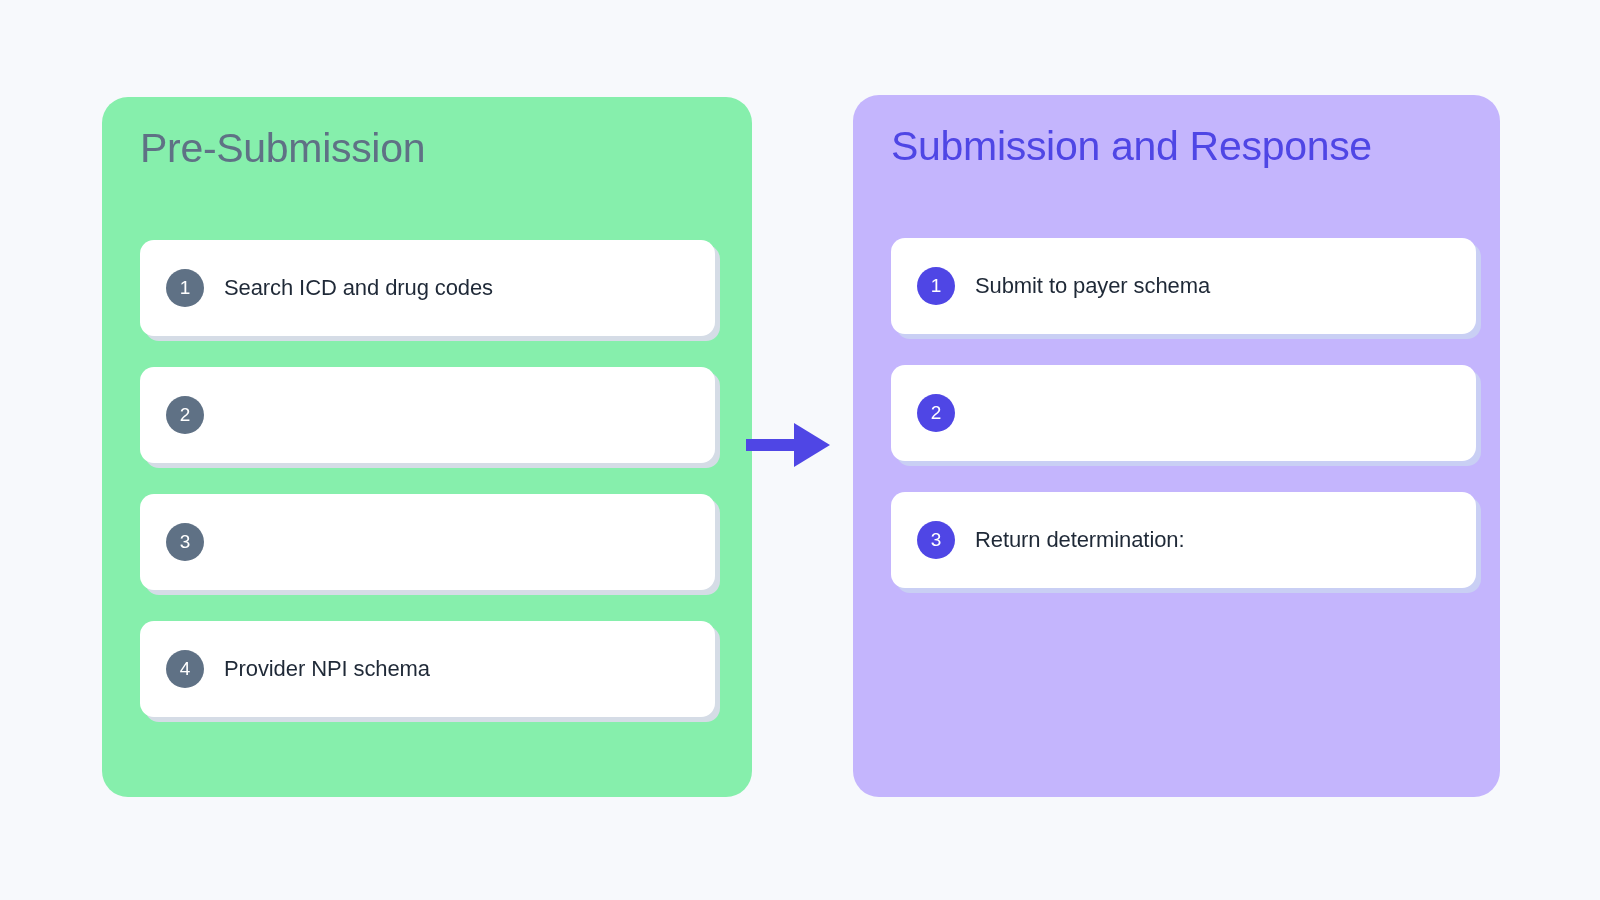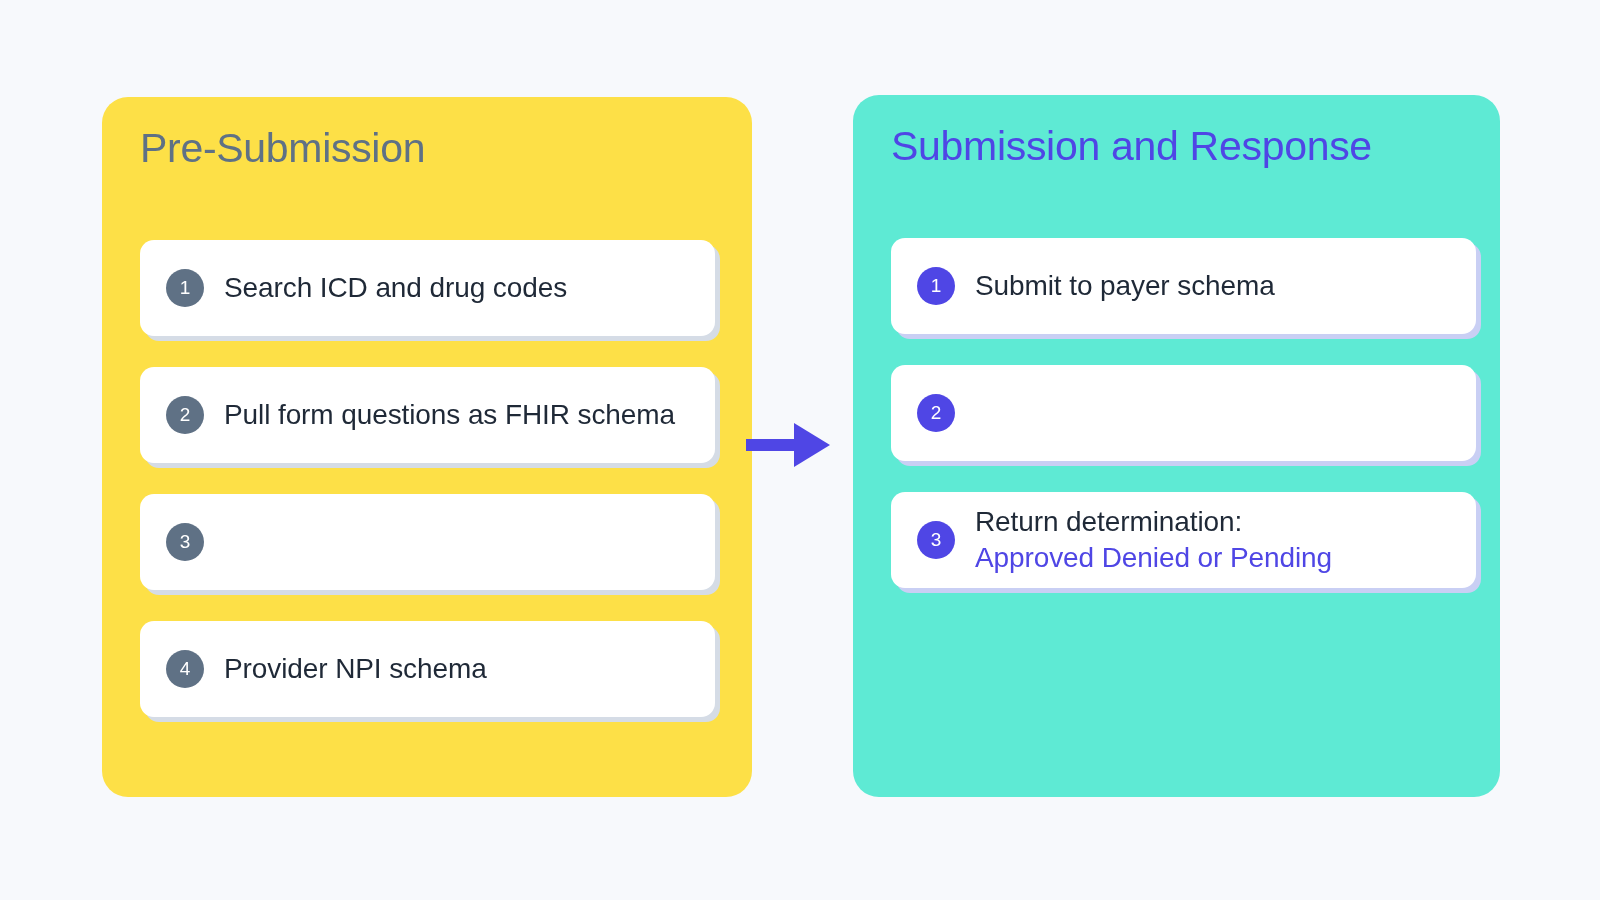--- a/index.html
+++ b/index.html
@@ -28,29 +28,29 @@
   .panel {
     position: absolute;
     border-radius: 26px;
   }
 
   .panel-left {
     left: 102px;
     top: 97px;
     width: 650px;
     height: 700px;
-    background: #fde047;
+    background: #86efac;
   }
 
   .panel-right {
     left: 853px;
     top: 95px;
     width: 647px;
     height: 702px;
-    background: #5eead4;
+    background: #c4b5fd;
   }
 
   .panel-title {
     position: absolute;
     left: 38px;
     top: 28px;
     font-size: 41px;
     font-weight: 400;
     letter-spacing: -0.3px;
     white-space: nowrap;
@@ -100,21 +100,21 @@
     line-height: 38px;
     text-align: center;
     margin-right: 20px;
     font-weight: 400;
   }
 
   .panel-left  .badge { background: #5F7185; }
   .panel-right .badge { background: #4F46E5; }
 
   .card-text {
-    font-size: 28px;
+    font-size: 22px;
     color: #1F2937;
     line-height: 1.3;
     letter-spacing: -0.1px;
     white-space: nowrap;
   }
 
   .card-text .accent {
     display: block;
     color: #4F46E5;
     white-space: nowrap;
@@ -141,21 +141,20 @@
 
     <div class="cards">
 
       <div class="card">
         <span class="badge">1</span>
         <span class="card-text">Search ICD and drug codes</span>
       </div>
 
       <div class="card">
         <span class="badge">2</span>
-        <span class="card-text">Pull form questions as FHIR schema</span>
       </div>
 
       <div class="card">
         <span class="badge">3</span>
       </div>
 
       <div class="card">
         <span class="badge">4</span>
         <span class="card-text">Provider NPI schema</span>
       </div>
@@ -181,20 +180,19 @@
       </div>
 
       <div class="card">
         <span class="badge">2</span>
       </div>
 
       <div class="card two-line">
         <span class="badge">3</span>
         <span class="card-text">
           <span>Return determination:</span>
-          <span class="accent">Approved Denied or Pending</span>
         </span>
       </div>
 
     </div>
   </section>
 
 </div>
 
 </body></html>

